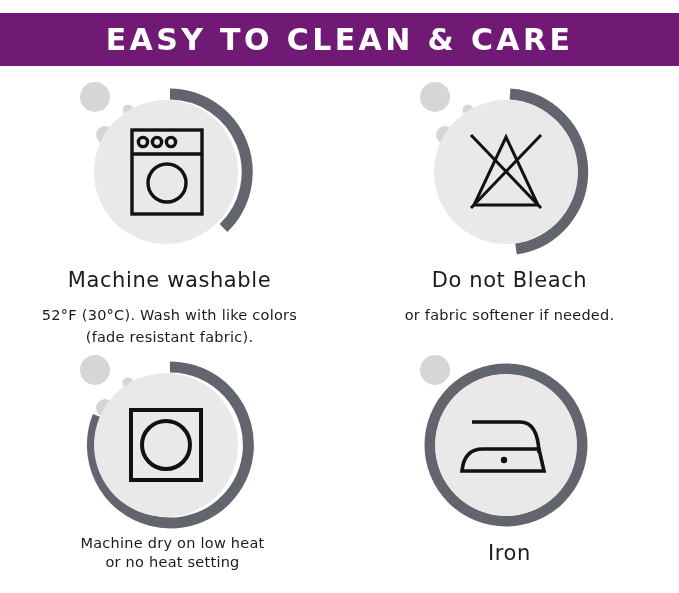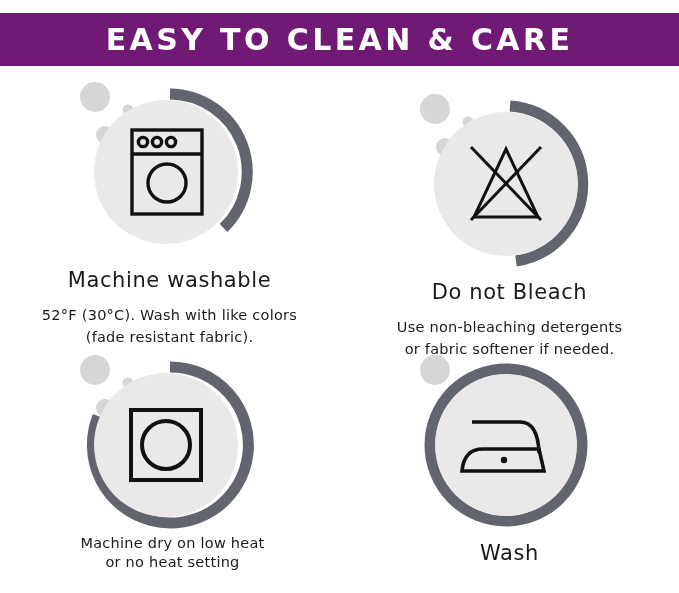--- a/index.html
+++ b/index.html
@@ -42,21 +42,21 @@
     left: 0;
     top: 66px;
     width: 679px;
     height: 527px;
   }
   .card {
     position: absolute;
     width: 339px;
   }
   .card-tl { left: 0;   top: 0; }
-  .card-tr { left: 340px; top: 12px; }
+  .card-tr { left: 340px; top: 0; }
   .card-bl { left: 0;   top: 273px; }
   .card-br { left: 340px; top: 273px; }
 
   .badge-wrap {
     position: relative;
     width: 339px;
     height: 190px;
   }
   .badge {
     position: absolute;
@@ -161,21 +161,20 @@
             <path d="M 80 49 L 112 117 L 48 117 Z"></path>
             <line x1="45" y1="47" x2="115" y2="120"></line>
             <line x1="115" y1="47" x2="45" y2="120"></line>
           </g>
         </svg>
       </div>
     </div>
     <div class="label-block">
       <p class="label-title">Do not Bleach</p>
       <p class="label-body">
-        <span>Use non-bleaching detergents</span>
         <span>or fabric softener if needed.</span>
       </p>
     </div>
   </div>
 
   <div class="card card-bl">
     <div class="badge-wrap">
       <div class="badge">
         <svg viewBox="0 0 168 168" xmlns="http://www.w3.org/2000/svg">
           <g>
@@ -217,17 +216,17 @@
 
           <g fill="none" stroke="#111111" stroke-width="3.6">
             <path d="M 46 61 L 94 61 Q 112 61 113 92"></path>
             <path d="M 36 110 Q 38 88 57 88 L 113 88 L 118 110 Z"></path>
           </g>
           <circle cx="78" cy="99" r="3.2" fill="#111111"></circle>
         </svg>
       </div>
     </div>
     <div class="label-block">
-      <p class="label-title">Wash</p>
+      <p class="label-title">Iron</p>
     </div>
   </div>
 
 </div>
 
 </body></html>

